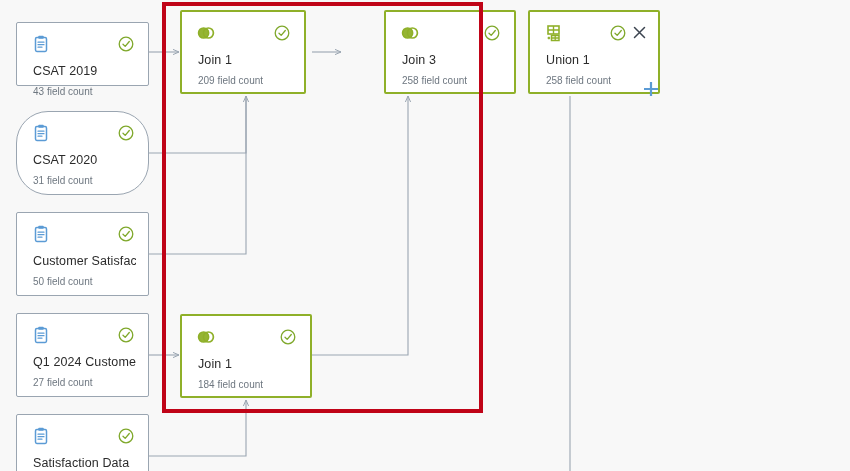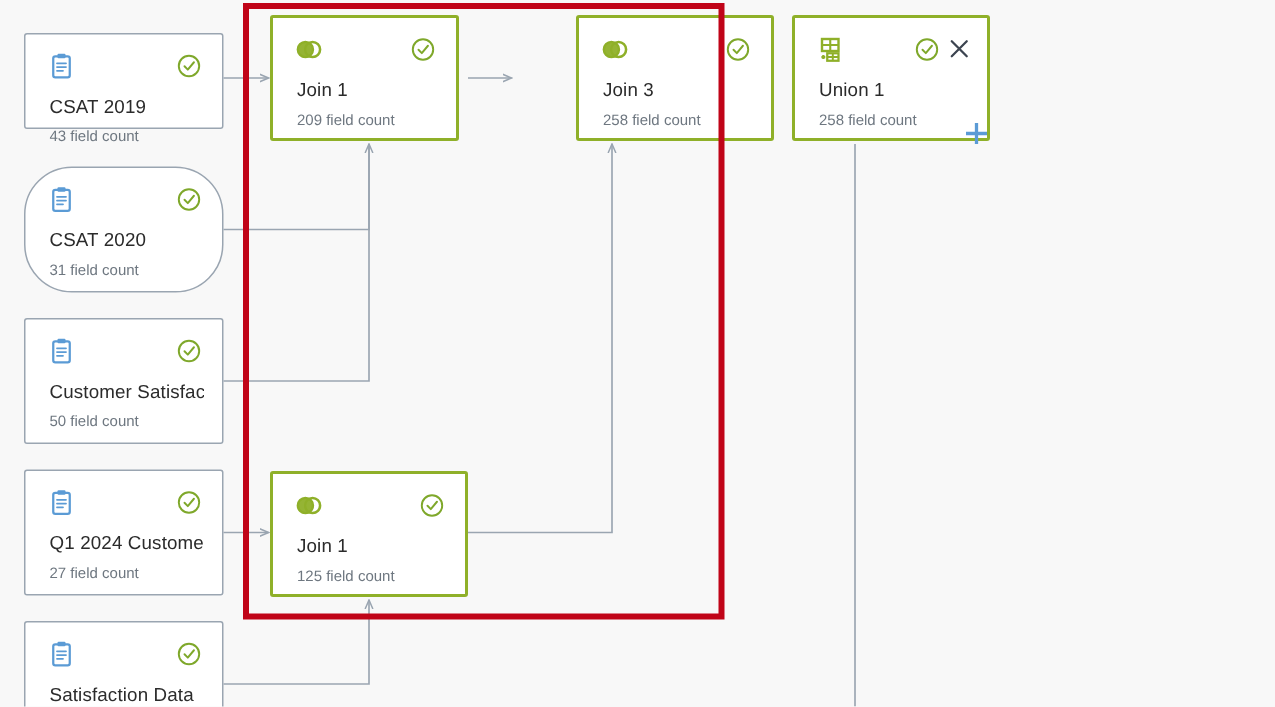--- a/index.html
+++ b/index.html
@@ -217,21 +217,21 @@
             <circle cx="6.6" cy="9" r="5" fill="none" stroke="#8fb029" stroke-width="1.7"></circle>
             <circle cx="11.4" cy="9" r="5" fill="none" stroke="#8fb029" stroke-width="1.7"></circle>
             <path d="M9,4.45 A5,5 0 0 0 9,13.55 A5,5 0 0 1 9,4.45 Z" fill="#8fb029"></path>
             <path d="M6.6,4 A5,5 0 0 0 6.6,14 A5,5 0 0 0 6.6,4 Z" fill="#8fb029" opacity="0.95"></path>
           </svg></span>
         <span class="node-status"><svg viewBox="0 0 16 16" width="16" height="16">
             <circle cx="8" cy="8" r="6.8" fill="none" stroke="#7fa82b" stroke-width="1.3"></circle>
             <path d="M5,8.2 L7.2,10.4 L11.3,5.5" fill="none" stroke="#7fa82b" stroke-width="1.3" stroke-linecap="round" stroke-linejoin="round"></path>
           </svg></span>
         <div class="node-title">Join 1</div>
-        <div class="node-sub">125 field count</div>
+        <div class="node-sub">184 field count</div>
       </div>
     </div>
 
   <div class="highlight-box" style="border-color: rgb(192, 4, 24);"></div>
 
   <div class="plus-btn" title="Add step">
     <svg viewBox="0 0 20 20" width="20" height="20">
       <path d="M10,3 L10,17 M3,10 L17,10" stroke="#5b9bd5" stroke-width="2.2" stroke-linecap="butt"></path>
     </svg>
   </div>

